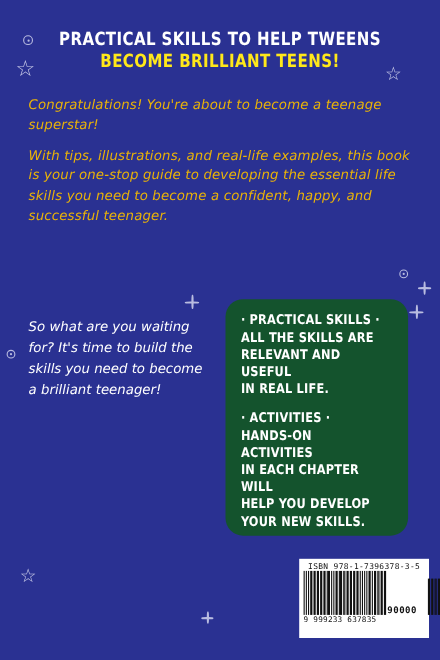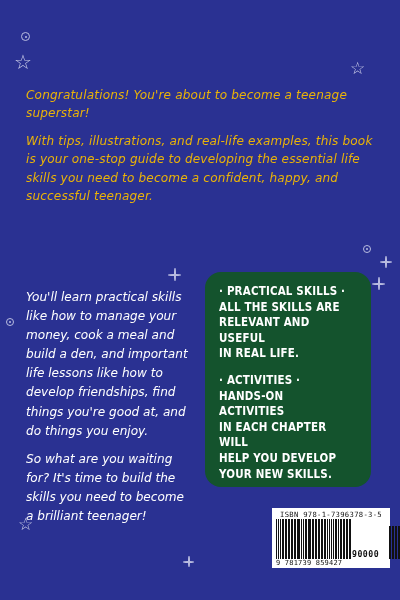--- a/index.html
+++ b/index.html
@@ -164,21 +164,21 @@
   .feature-desc {
     white-space: pre-line;
   }
 
   
   .barcode-panel {
     position: absolute;
     left: 272px;
     top: 508px;
     width: 118px;
-    height: 60px;
+    height: 72px;
     background: #ffffff;
     box-sizing: border-box;
     padding: 2px 4px 2px 4px;
   }
   .isbn-line {
     font-family: "DejaVu Sans Mono", monospace;
     font-size: 7.2px;
     color: #111111;
     letter-spacing: 0.3px;
     text-align: center;
@@ -238,28 +238,31 @@
   <div class="deco sparkle" style="left:372px; top:277px; width:13px; height:13px;"></div>
 
   <div class="deco dot" style="left:363px; top:245px; width:6px; height:6px;"></div>
 
   <div class="deco dot" style="left:6px; top:318px; width:6px; height:6px;"></div>
 
   <div class="deco star" style="left:18px; top:516px; font-size:17px;">☆</div>
 
   <div class="deco sparkle" style="left:183px; top:556px; width:11px; height:11px;"></div>
 
+  <div class="headline">
+    <span class="l1">PRACTICAL SKILLS TO HELP TWEENS</span>
+    <span class="l2">BECOME BRILLIANT TEENS!</span>
+  </div>
 
   <div class="bodytext">
     <p>Congratulations! You're about to become a teenage superstar!</p>
     <p>With tips, illustrations, and real-life examples, this book is your one-stop guide to developing the essential life skills you need to become a confident, happy, and successful teenager.</p>
   </div>
 
   <div class="lower-col">
-    <p>You'll learn practical skills like how to manage your money, cook a meal and build a den, and important life lessons like how to develop friendships, find things you're good at, and do things you enjoy.</p>
     <p>So what are you waiting for? It's time to build the skills you need to become a brilliant teenager!</p>
   </div>
 
   <div class="feature-box">
 
     <div class="feature-block">
       <div class="feature-title">· PRACTICAL SKILLS ·</div>
       <div class="feature-desc">ALL THE SKILLS ARE
 RELEVANT AND USEFUL
 IN REAL LIFE.</div>
@@ -326,16 +329,16 @@
             <div class="b" style="width:3px"></div>
             <div class="b" style="width:1px"></div>
             <div class="b" style="width:1px"></div>
             <div class="b" style="width:3px"></div>
             <div class="b" style="width:2px"></div>
             <div class="b" style="width:1px"></div>
             <div class="b" style="width:1px"></div>
           </div>
       </div>
     </div>
-    <div class="ean-digits">9 781739 859427</div>
+    <div class="ean-digits">9 999233 637835</div>
   </div>
 
 </div>
 
 </body></html>

